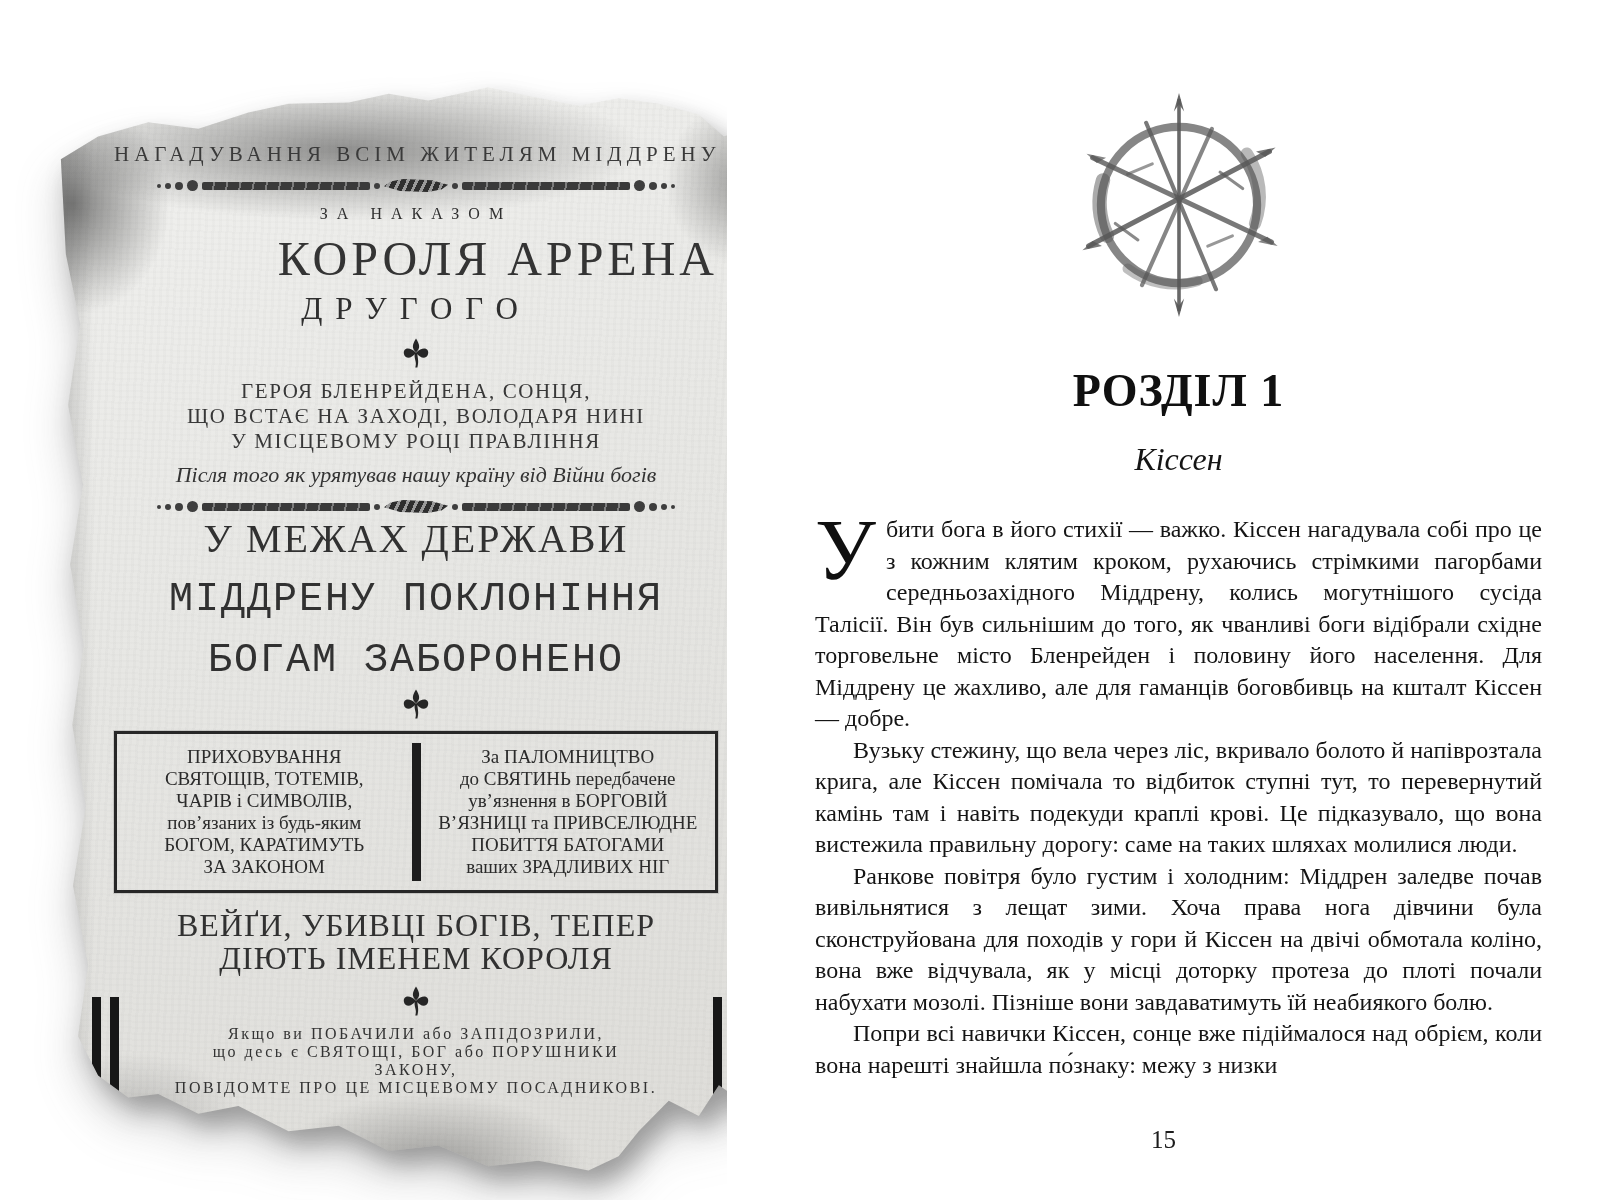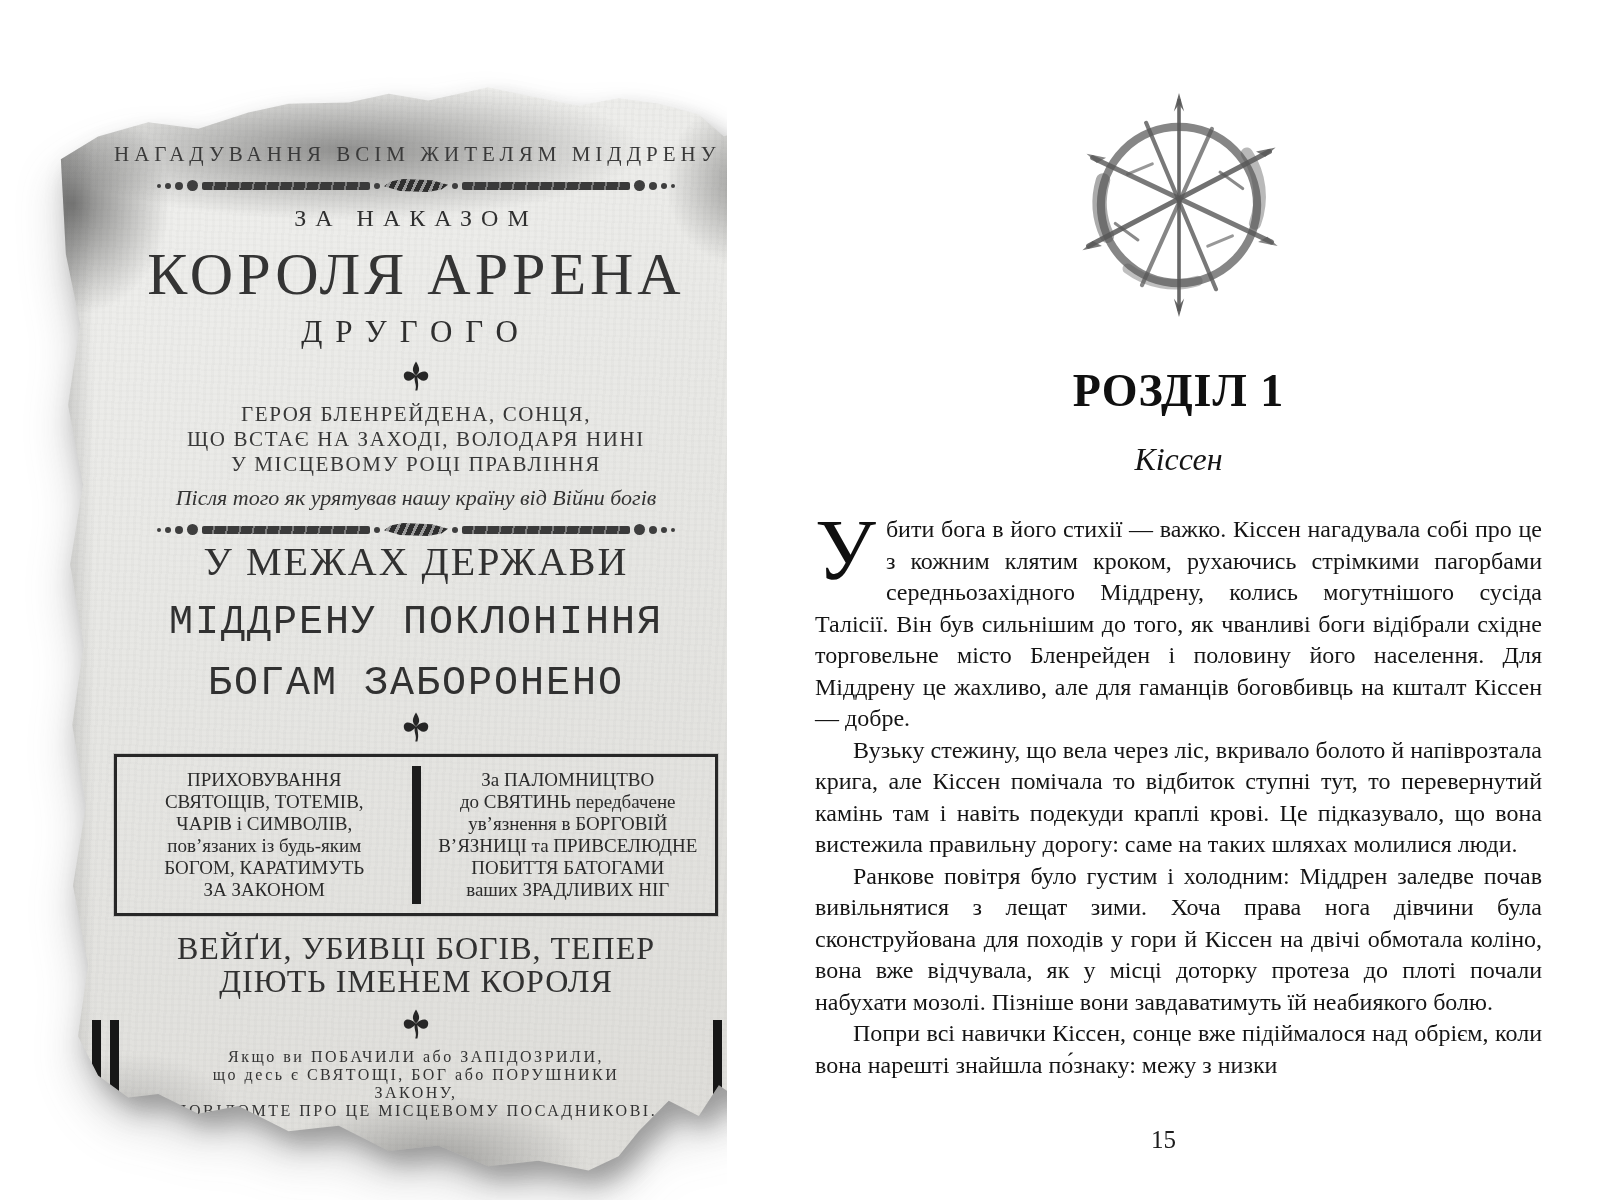--- a/index.html
+++ b/index.html
@@ -38,22 +38,22 @@
   .poster-header{font-size:21px;letter-spacing:5px;color:#3a3a3a;white-space:nowrap;}
   .rule{display:flex;align-items:center;justify-content:center;gap:4px;margin-top:12px;height:13px;}
   .rdot{border-radius:50%;background:#3e3e3e;flex:0 0 auto;}
   .s1{width:4px;height:4px;}.s2{width:6px;height:6px;}.s3{width:8px;height:8px;}.s4{width:11px;height:11px;}
   .rbar{flex:0 0 168px;height:8px;border-radius:2px;
     background:repeating-linear-gradient(100deg,#3a3a3a 0 11px,#7d7d7d 11px 13px);}
   .rknot{width:64px;height:13px;
     background:repeating-linear-gradient(115deg,#2e2e2e 0 5px,#9a9a9a 5px 8px);
     clip-path:polygon(0 55%,10% 20%,30% 0,75% 10%,100% 45%,90% 80%,68% 100%,25% 92%);}
 
-  .by-order{margin-top:13px;font-size:24px;letter-spacing:9px;white-space:nowrap;}
-  .king-name{margin:8px 0 0;font-size:60px;font-weight:normal;letter-spacing:4px;color:#343434;white-space:nowrap;}
+  .by-order{margin-top:13px;font-size:16px;letter-spacing:9px;white-space:nowrap;}
+  .king-name{margin:8px 0 0;font-size:48px;font-weight:normal;letter-spacing:4px;color:#343434;white-space:nowrap;text-align:right;}
   .king-number{margin-top:5px;font-size:31px;letter-spacing:13px;white-space:nowrap;}
 
   .fleur{display:block;margin:9px auto 0;width:30px;height:34px;}
 
   .hero{margin-top:9px;font-size:21px;line-height:25px;letter-spacing:1.6px;color:#383838;}
   .italic-line{margin-top:8px;font-style:italic;font-size:22px;color:#333;}
 
   .decree{margin-top:9px;font-size:40px;line-height:34px;letter-spacing:2px;color:#313131;}
   .decree div{padding:0;}
   .decree div + div{margin-top:27px;font-family:Liberation Mono, monospace;}

